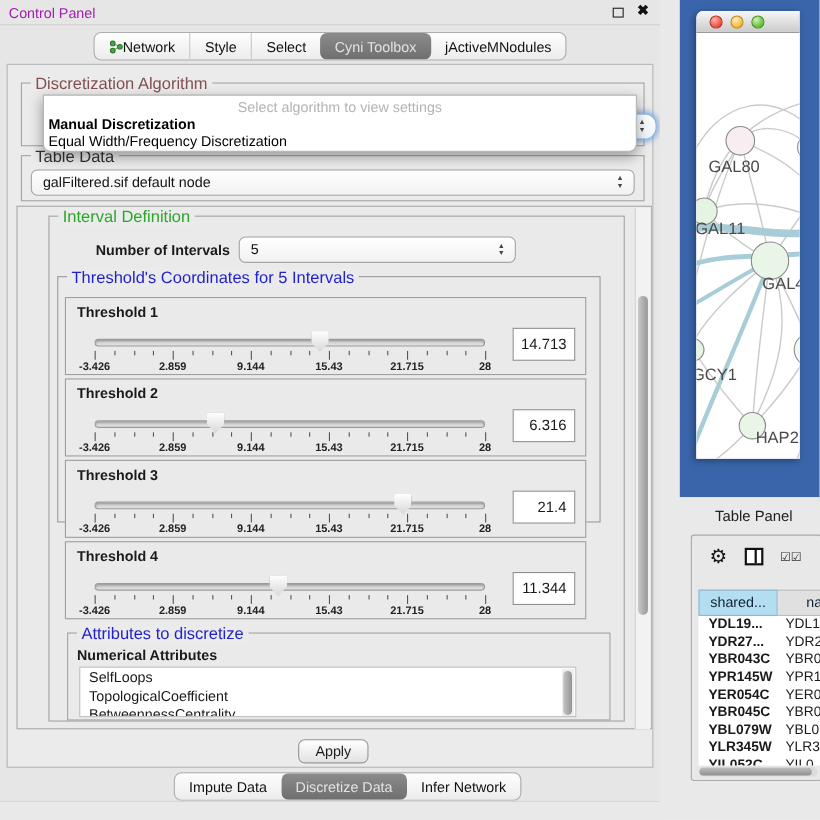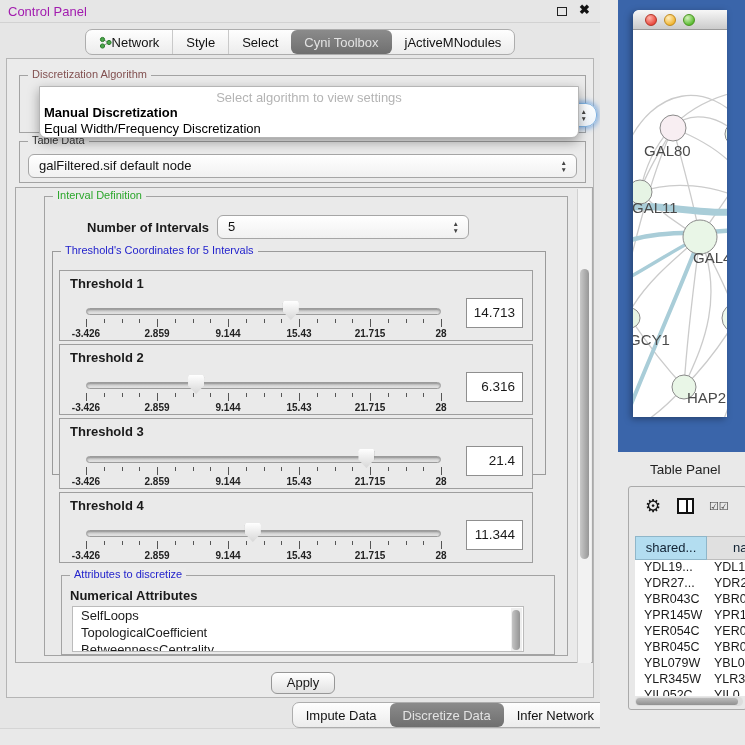--- a/index.html
+++ b/index.html
@@ -19,21 +19,21 @@
     border:1px solid #adadad; border-radius:7px; overflow:hidden; }
   .tab { display:flex; align-items:center; padding:0 13px; font-size:13px; color:#111; border-left:1px solid #c9c9c9; }
   .tab:first-child { border-left:none; }
   .tab.active { background:linear-gradient(#8b8b8b,#6f6f6f); color:#e3e3e3; border-left:none; border-radius:6px; }
   .tab.after-active { border-left:none; }
 
   #content { position:absolute; left:6px; top:58px; width:588px; height:640px;
     background:#ebebeb; border:1px solid #b5b5b5; }
 
   .group { position:absolute; border:1px solid #a3a3a3; }
-  .group-label { position:absolute; top:-8px; left:8px; background:#ebebeb; padding:0 4px; font-size:11px; }
+  .group-label { position:absolute; top:-8px; left:8px; background:#ebebeb; padding:0 4px; font-size:15px; }
 
   
   #algo-group { left:12px; top:16px; width:567px; height:58px; }
   #algo-group .group-label { color:#825050; }
   #algo-combo-fragment { position:absolute; left:554px; top:44px; width:36px; height:24px;
     background:linear-gradient(#fdfeff,#eef4fa); border:1px solid #7fb2e2; border-radius:11px;
     box-shadow:0 0 5px 2px rgba(90,150,220,.65); }
 
   
   #algo-popup { position:absolute; left:32px; top:27px; width:540px; height:52px; z-index:60;
@@ -91,21 +91,21 @@
     border:1px solid #bbb; overflow:hidden; }
   #attr-list .item { font-size:13px; line-height:17px; padding-left:8px; }
   #attr-list .lscroll { position:absolute; right:1px; top:1px; width:11px; height:44px; background:#eee; }
   #attr-list .lscroll .thumb { position:absolute; left:1px; top:2px; width:8px; height:40px; border-radius:4px;
     background:linear-gradient(90deg,#c4c4c4,#949494); }
 
   #apply-btn { position:absolute; left:264px; top:613px; width:64px; height:22px;
     background:linear-gradient(#ffffff,#e2e2e2); border:1px solid #979797; border-radius:6px;
     font-size:13px; text-align:center; line-height:20px; }
 
-  #bottom-tabbar { position:absolute; left:8px; top:702px; width:600px; display:flex; justify-content:flex-end; }
+  #bottom-tabbar { position:absolute; left:16px; top:702px; width:600px; display:flex; justify-content:center; }
   #bottom-strip { position:absolute; left:0; top:728px; width:600px; height:17px; background:#e9e9e9; border-top:1px solid #d5d5d5; }
 
   
   #right-area { position:absolute; left:600px; top:0; width:145px; height:745px; background:#e9e9e9; }
   #desktop-blue { position:absolute; left:618px; top:0; width:127px; height:452px;
     background:linear-gradient(#35movies) , #3a65aa; background:#3a65aa; }
   #net-window { position:absolute; left:633px; top:10px; width:94px; height:407px;
     border-radius:6px 0 0 0; box-shadow:-2px 2px 7px rgba(0,0,0,.35); overflow:hidden; background:#fff; }
   #net-titlebar { position:absolute; left:0; top:0; width:100%; height:20px;
     background:linear-gradient(#f7f7f7,#cbcbcb); border-bottom:1px solid #9a9a9a; border-radius:6px 0 0 0; }
@@ -122,21 +122,21 @@
   .tp-toolbar { position:absolute; left:0; top:0; width:100%; height:42px; }
   .gear { position:absolute; left:16px; top:8px; font-size:18px; color:#141414; }
   .split-icon { position:absolute; left:48px; top:11px; width:17px; height:16px; border:2px solid #111; background:#fff; }
   .split-icon::after { content:""; position:absolute; left:50%; top:0; width:2px; height:100%; background:#111; }
   .cb-pair { position:absolute; left:80px; top:13px; font-size:11px; color:#333; letter-spacing:0; }
   .tp-header { position:absolute; left:6px; top:49px; height:24px; display:flex; }
   .th1 { width:72px; background:#b3ddf0; border:1px solid #8fb6c9; font-size:13px; text-align:center; line-height:22px; color:#123; }
   .th2 { width:70px; background:#e0e0e0; border:1px solid #bdbdbd; border-left:none; font-size:13px; line-height:22px; padding-left:26px; color:#123; }
   .tp-body { position:absolute; left:6px; top:73px; width:113px; height:136px; background:#fff; overflow:hidden; }
   .trow { display:flex; height:16px; }
-  .trow .c1 { width:76px; font-size:12.5px; padding-left:9px; white-space:nowrap; }
+  .trow .c1 { width:76px; font-size:12.5px; padding-left:9px; white-space:nowrap;font-weight:bold; }
   .trow .c2 { width:37px; font-size:12.5px; padding-left:3px; white-space:nowrap; overflow:hidden; }
   .hscroll { position:absolute; left:6px; bottom:3px; width:108px; height:9px; background:#dcdcdc; border-radius:5px; }
   .hscroll .thumb { position:absolute; left:1px; top:1px; width:94%; height:7px; border-radius:4px;
     background:linear-gradient(#bdbdbd,#909090); }
 
   svg text { font-family:"Liberation Sans", sans-serif; }
 </style>
 </head>
 <body>
 

